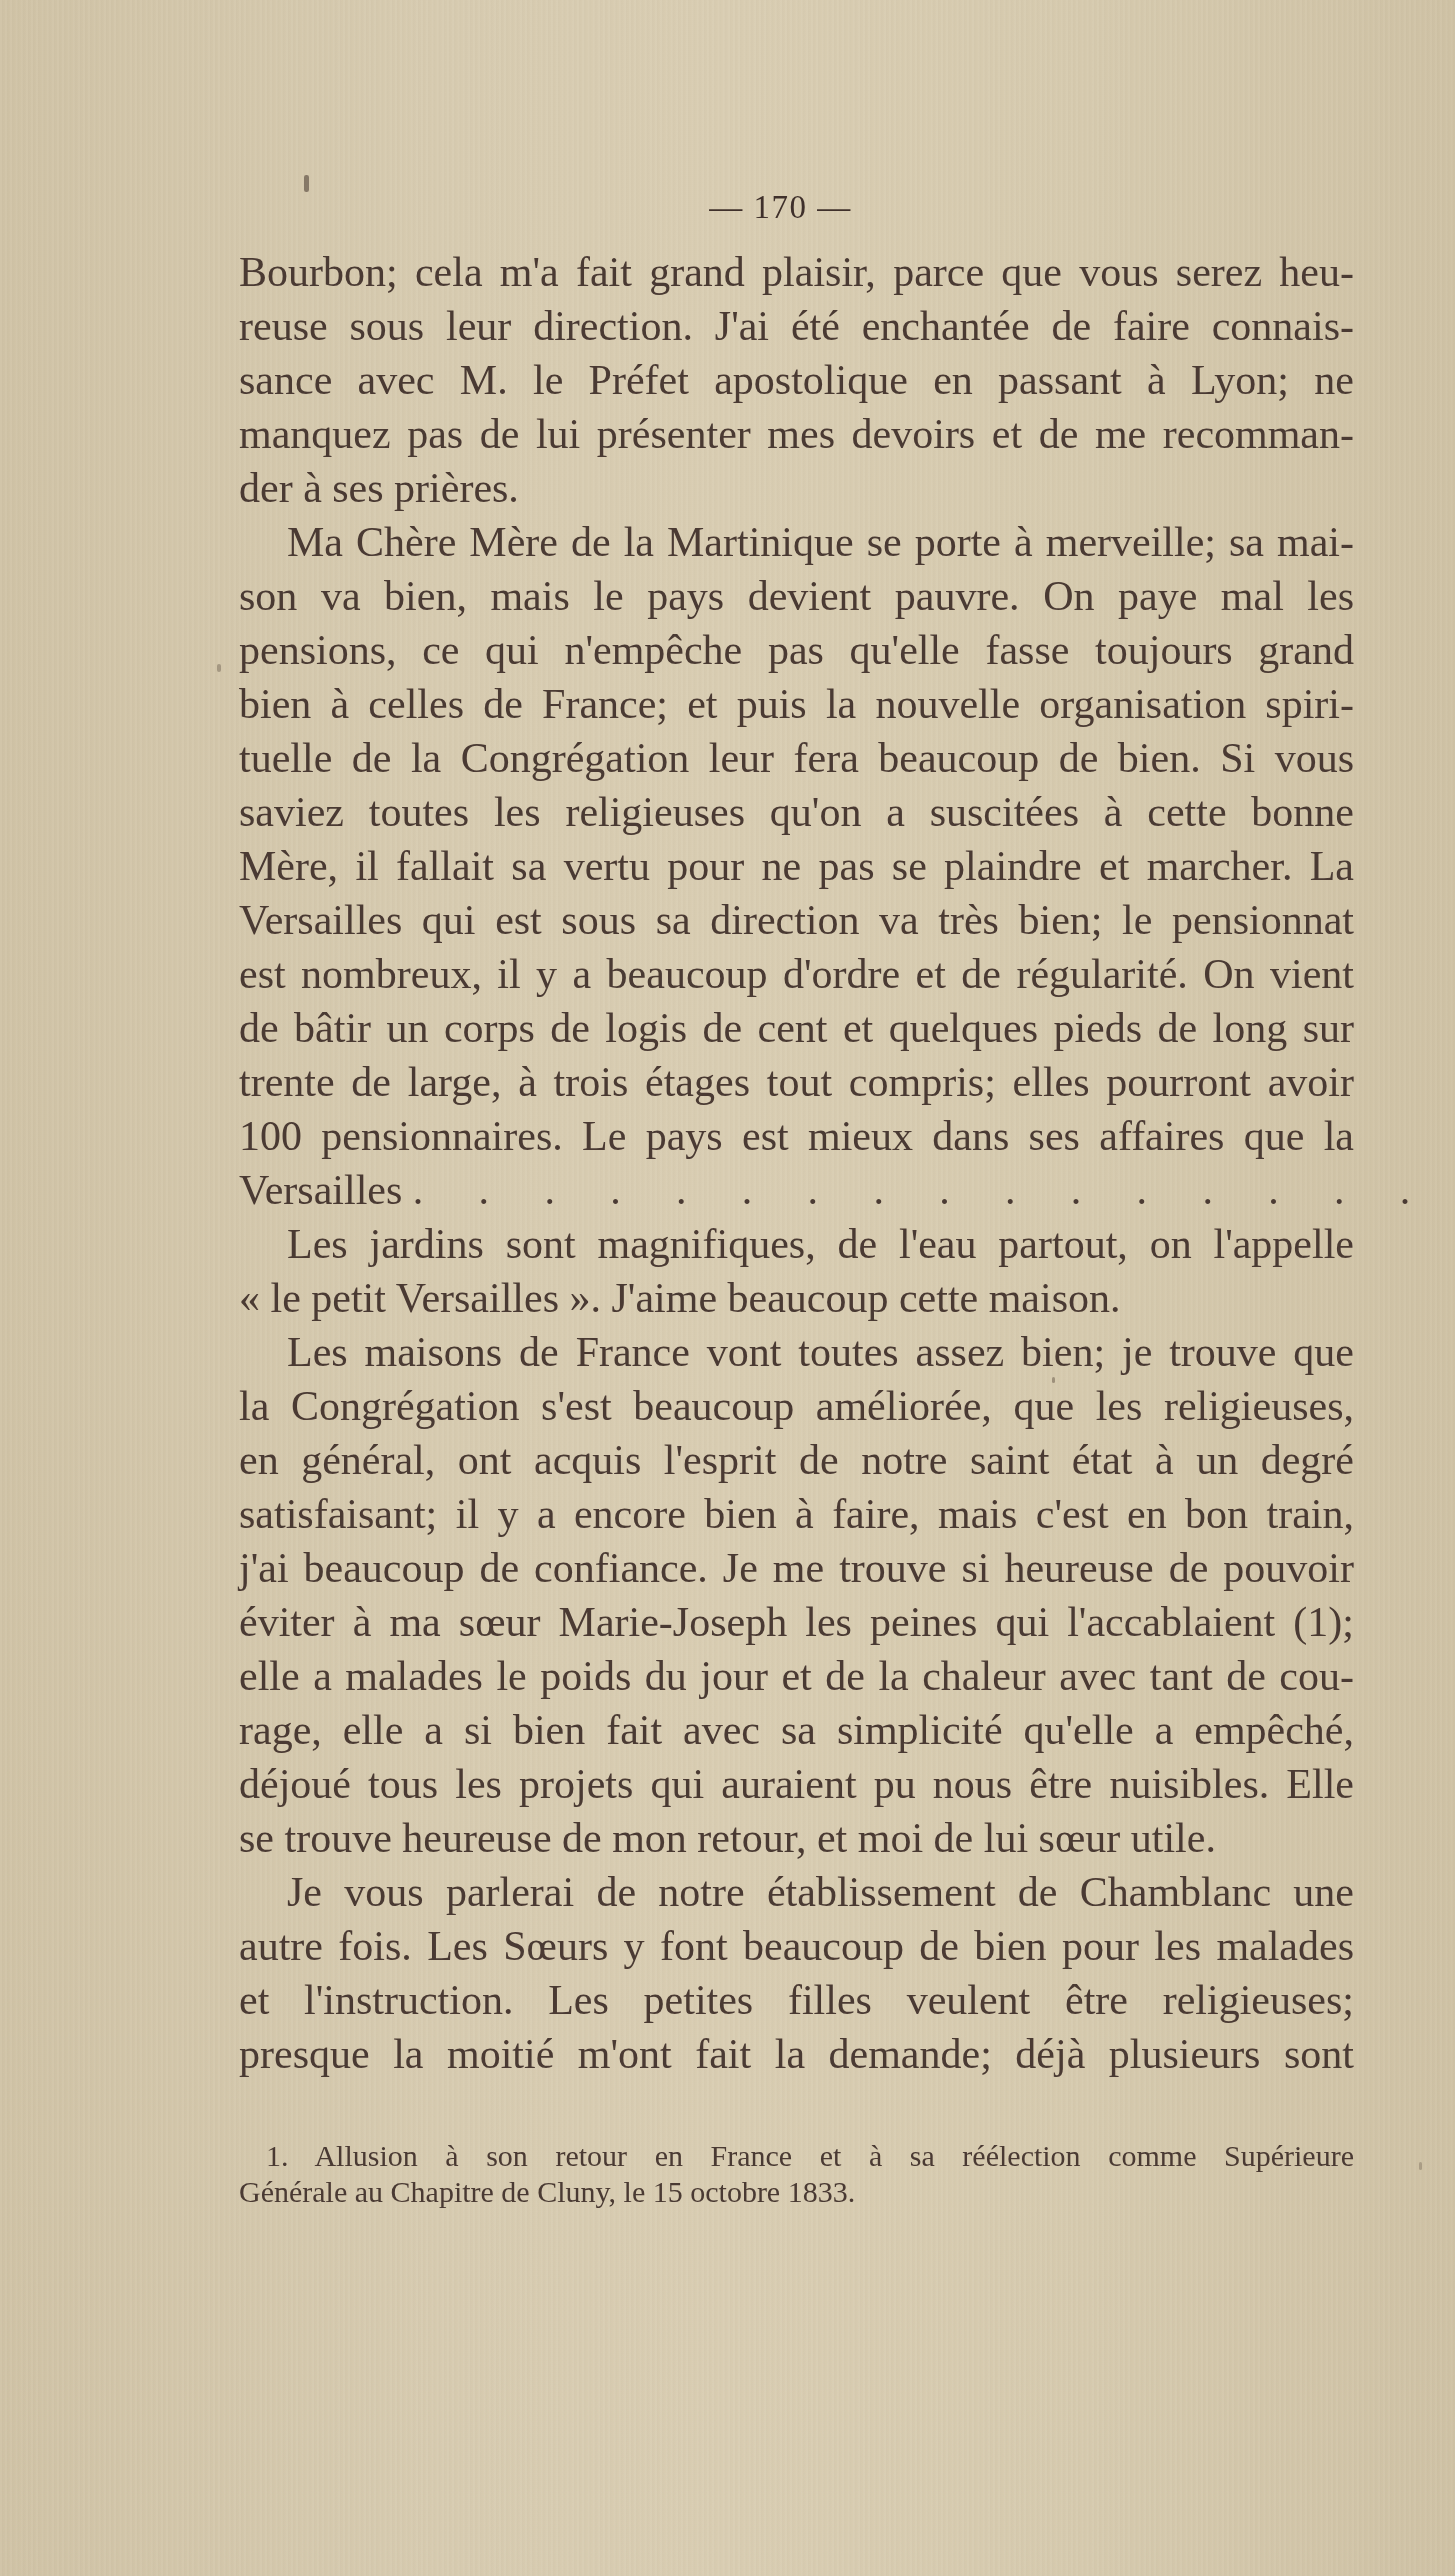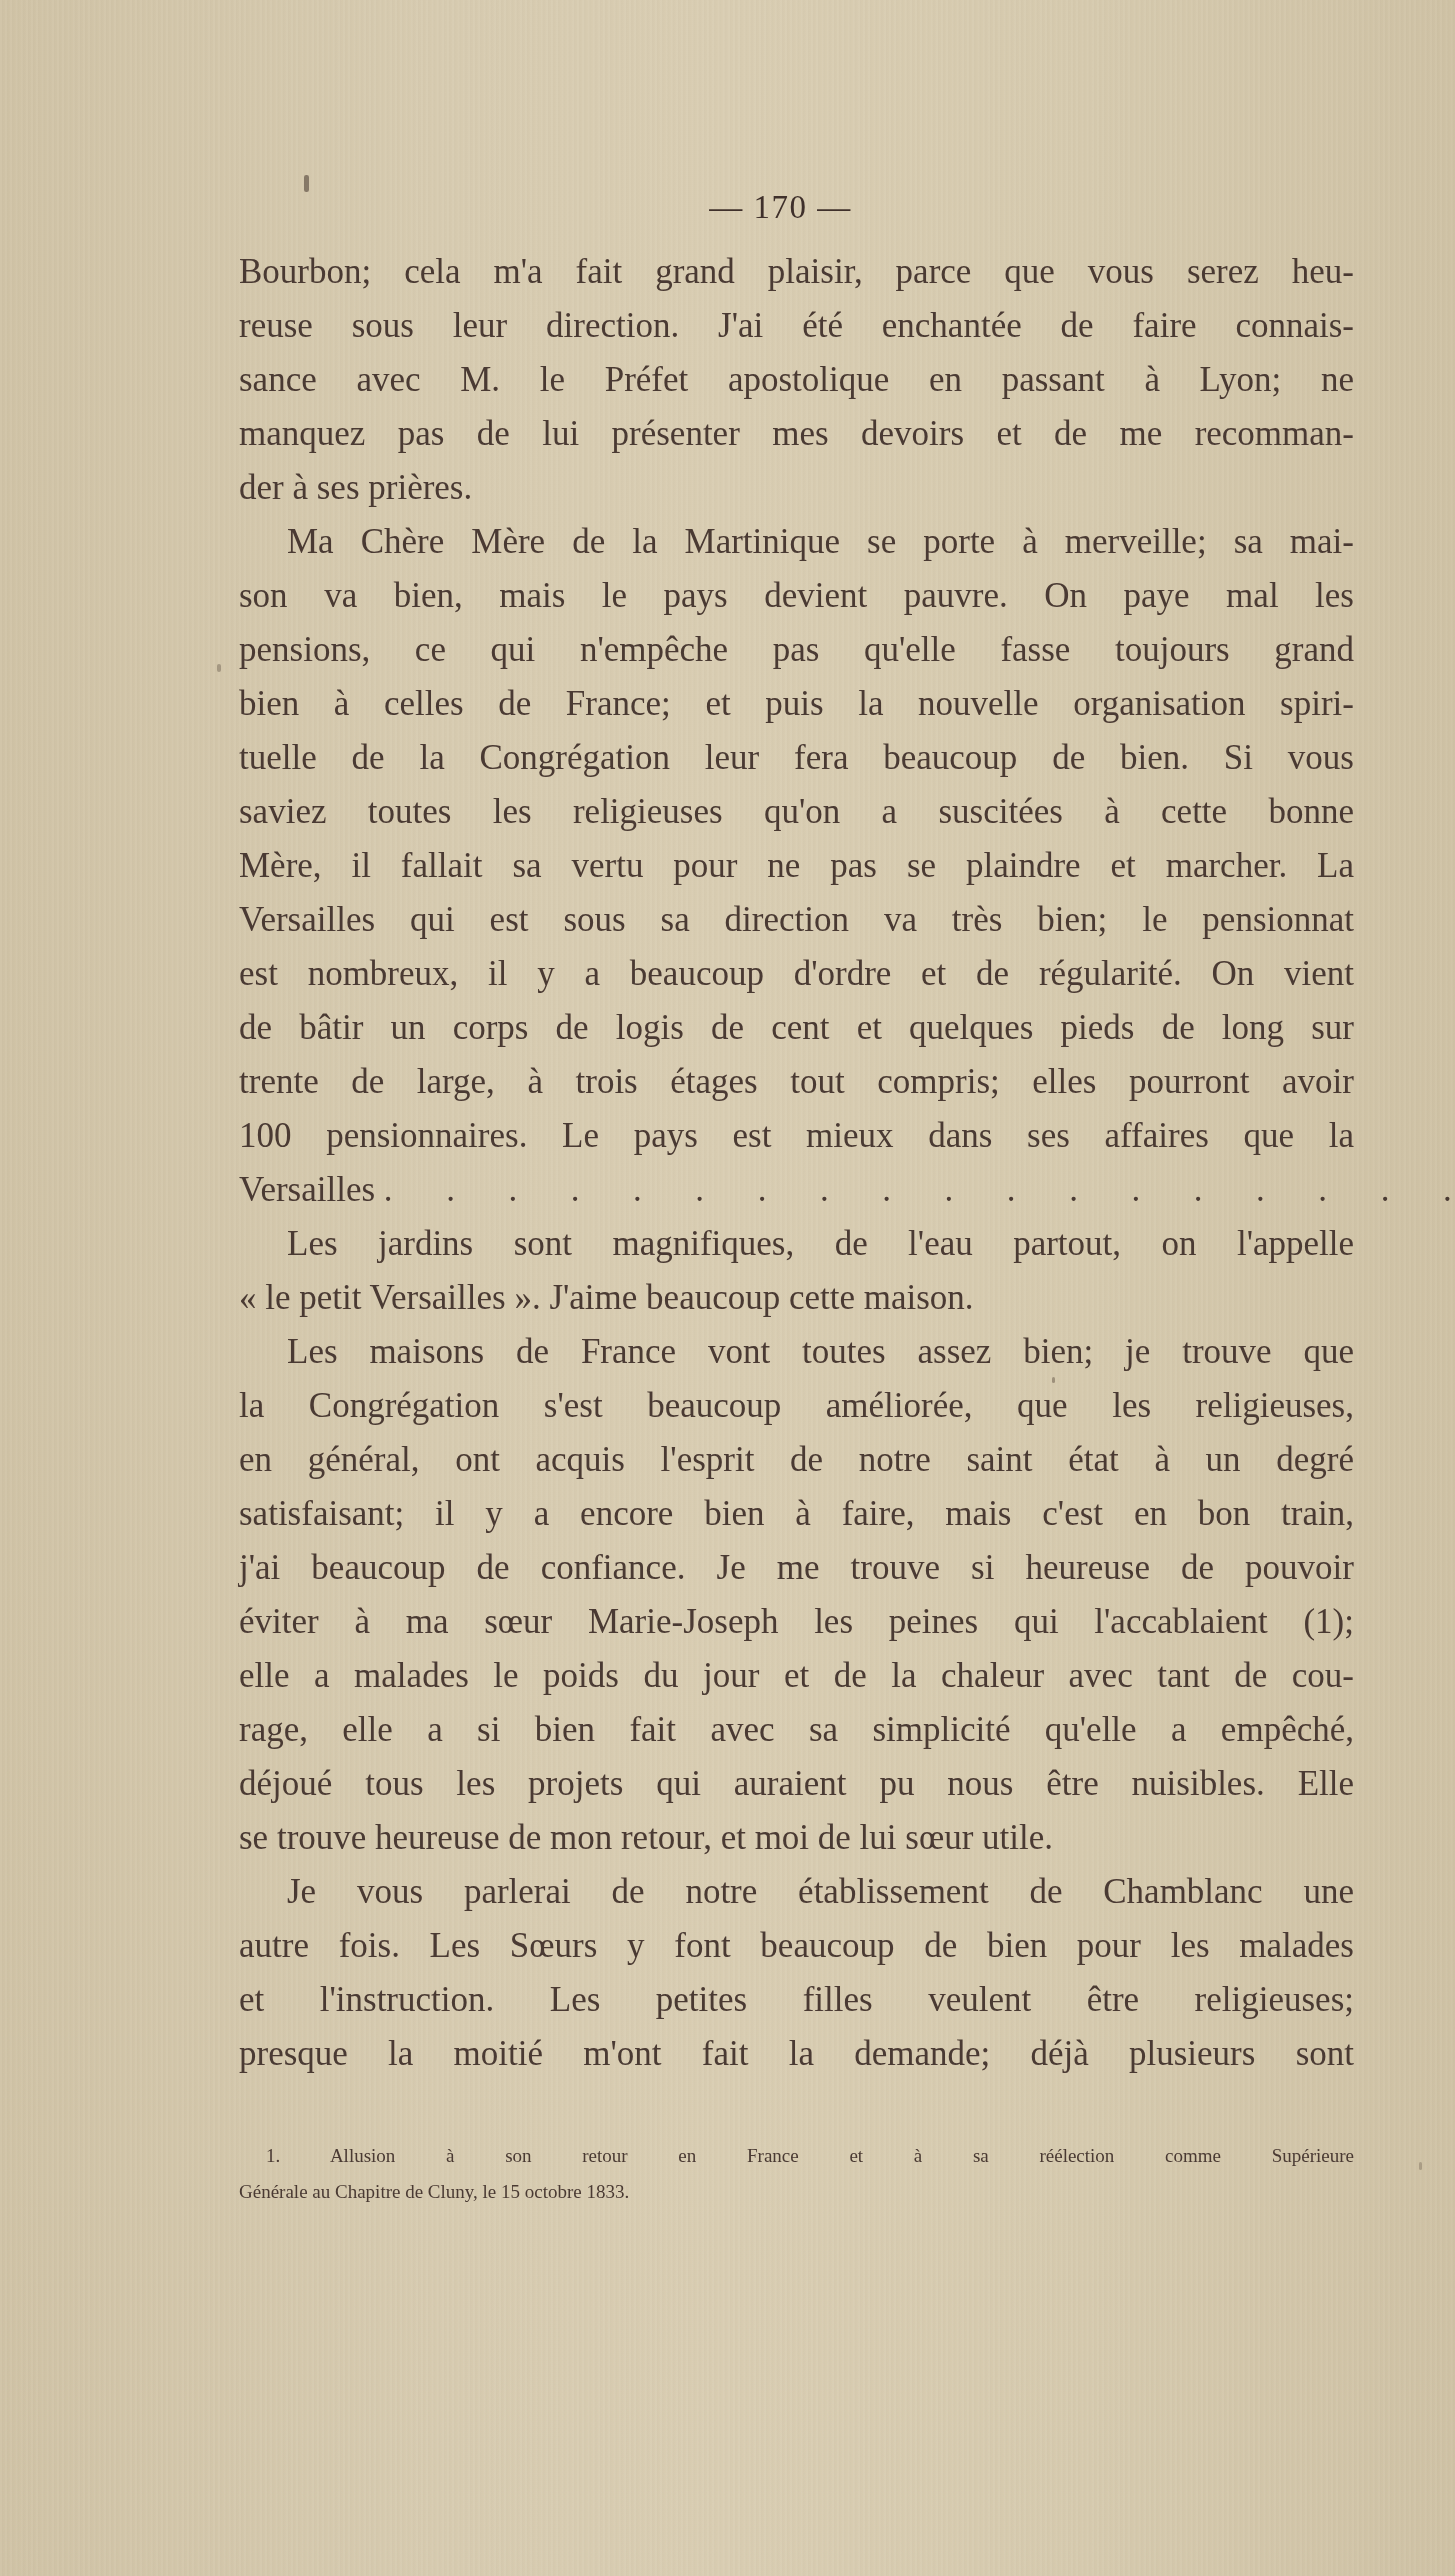--- a/index.html
+++ b/index.html
@@ -40,21 +40,21 @@
       letter-spacing: 1.5px;
       font-family: "Liberation Serif", "DejaVu Serif", serif;
       color: #3f302b;
     }
     .text-block {
       position: absolute;
       left: 239px;
       top: 245px;
       width: 1115px;
       font-family: "Liberation Serif", "DejaVu Serif", serif;
-      font-size: 35px;
+      font-size: 42px;
       line-height: 54px;
       text-align: justify;
       color: #4a3a33;
     }
     .text-block p {
       margin: 0;
     }
     .line {
       display: block;
       text-align: justify;
@@ -66,21 +66,21 @@
     }
     .dots {
       letter-spacing: 22.4px;
     }
     .footnotes {
       position: absolute;
       left: 239px;
       top: 2138px;
       width: 1115px;
       font-family: "Liberation Serif", "DejaVu Serif", serif;
-      font-size: 19px;
+      font-size: 30px;
       line-height: 36px;
       color: #4a3a33;
     }
     .footnote-line {
       display: block;
       white-space: nowrap;
       text-align: justify;
       text-align-last: justify;
     }
     .footnote-line.first {

